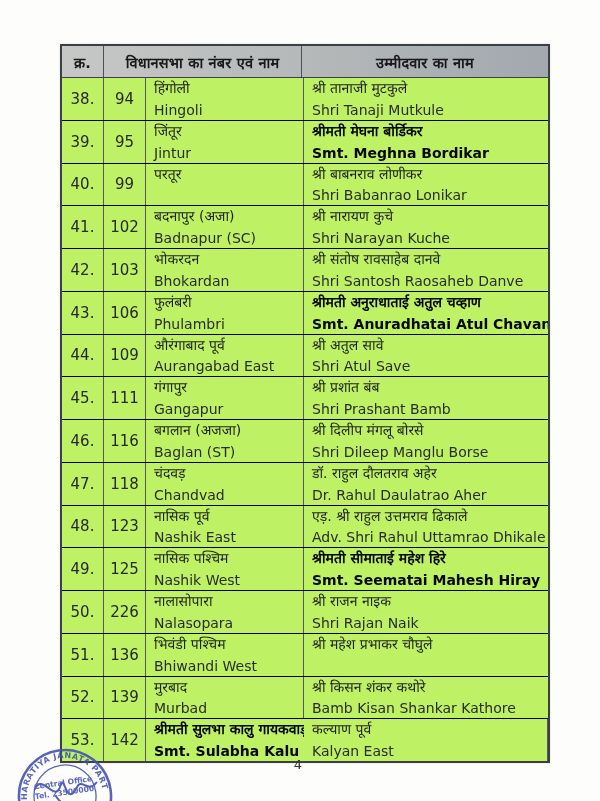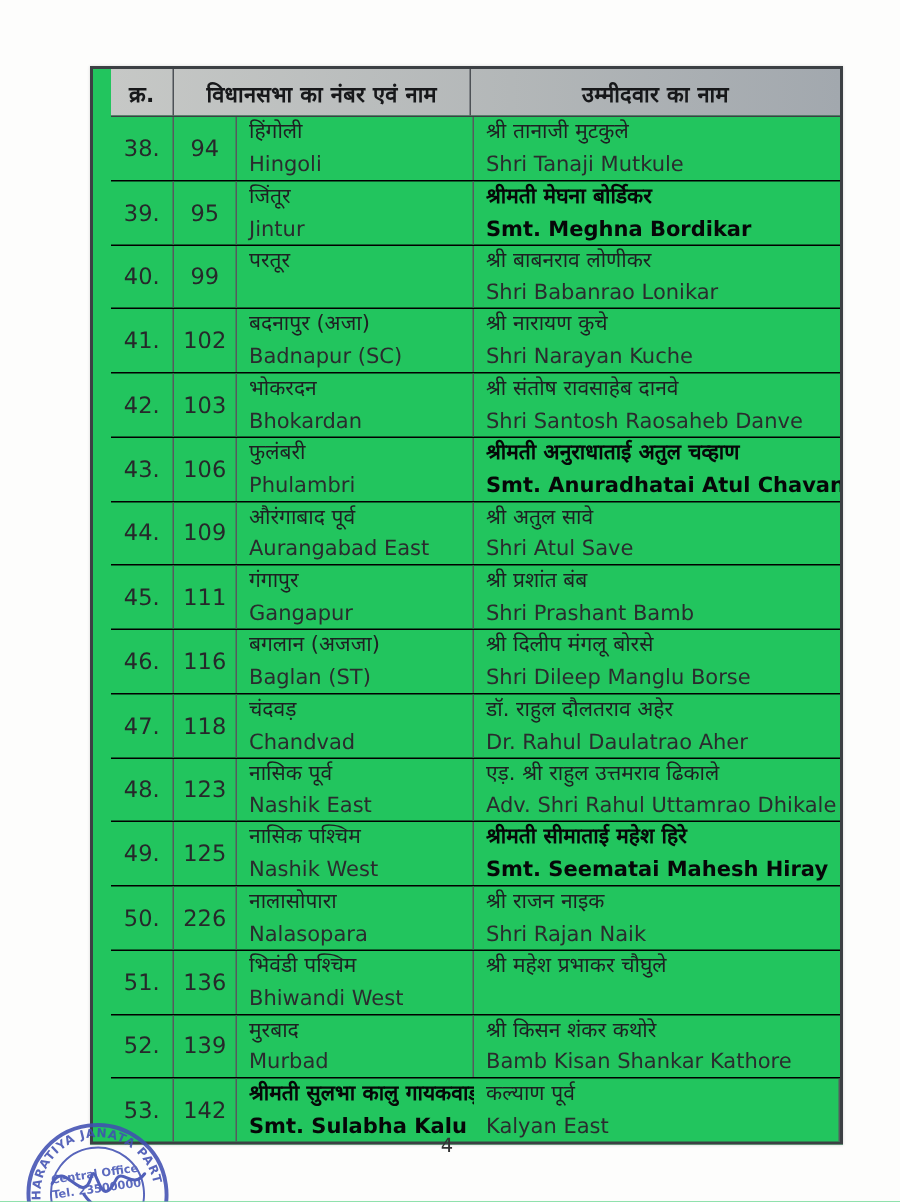--- a/index.html
+++ b/index.html
@@ -5,23 +5,22 @@
   html,body{margin:0;padding:0;}
   body{
     width:600px;height:801px;overflow:hidden;position:relative;
     background:#fdfdfc;
     font-family:"DejaVu Sans","Liberation Sans",sans-serif;
   }
   .page{position:absolute;inset:0;}
   
   .ctable{
     position:absolute;left:60px;top:44px;width:486px;
-    border:2px solid #3c4044;background:#22c55e;
+    border:2px solid #3c4044;background:#bef264;
     box-shadow:0 0 2px rgba(0,0,0,.15);
-    padding-left:12px;
   }
   .thead{
     display:grid;grid-template-columns:42px 198px 246px;height:31px;
     background:linear-gradient(90deg,#c6c8c6 0%,#b3b7b8 55%,#a2a8ae 100%);
     border-bottom:1px solid #3c4044;
   }
   .th{
     display:flex;align-items:center;justify-content:center;
     font-weight:700;font-size:14.5px;color:#17181a;letter-spacing:.2px;
   }

